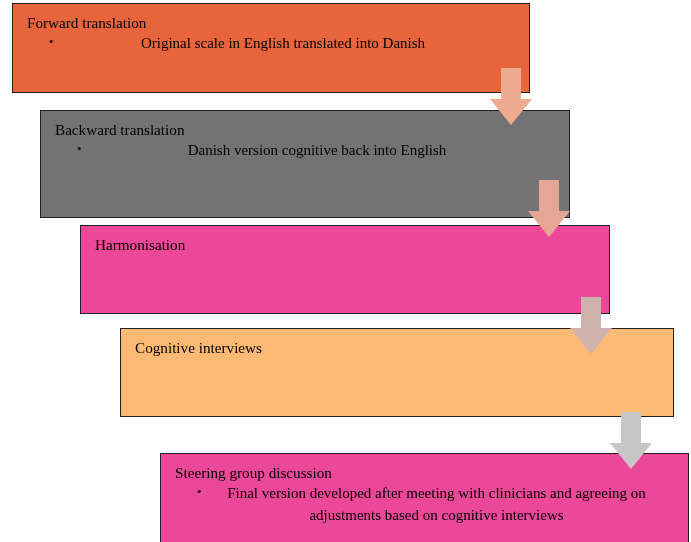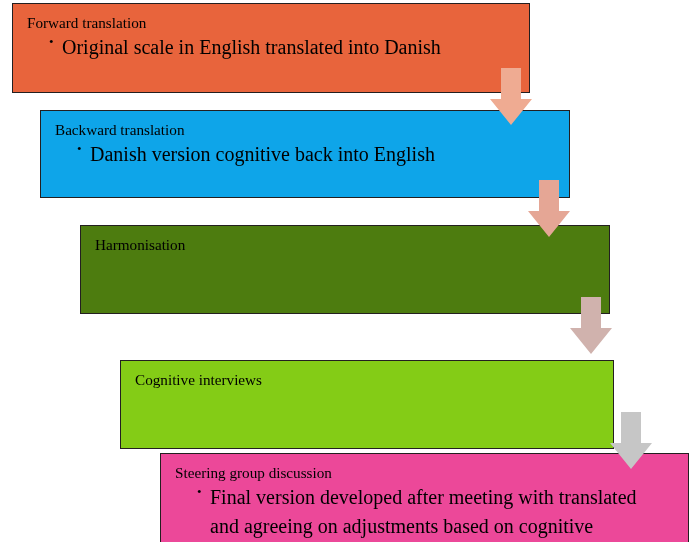--- a/index.html
+++ b/index.html
@@ -31,25 +31,26 @@
     line-height: 1.28;
     color: #000000;
     white-space: nowrap;
   }
   .step-bullets {
     margin: 1px 0 0 0;
     padding: 0 0 0 22px;
     list-style: none;
   }
   .step-bullets li {
-    font-size: 20px;
+    font-size: 15px;
     line-height: 1.42;
     color: #000000;
     position: relative;
     padding-left: 13px;
+    text-align: center;
   }
   .step-bullets li::before {
     content: "\2022";
     position: absolute;
     left: 0;
     top: -0.5px;
     font-size: 13px;
     line-height: 1.42;
   }
   .arrow {
@@ -73,61 +74,61 @@
       </ul>
     </div>
   </div>
 
   <div class="arrow" style="left: 490px; top: 68px; width: 42px; height: 57px; color: rgb(239, 171, 146);">
     <svg viewBox="0 0 42 57" width="42" height="57" aria-hidden="true">
       <polygon points="11,0 31,0 31,31 42,31 21,57 0,31 11,31" fill="currentColor"></polygon>
     </svg>
   </div>
 
-  <div class="step-box" style="left: 40px; top: 110px; width: 530px; height: 88px; background: #0ea5e9; border-color: rgb(35, 31, 32);">
+  <div class="step-box" style="left: 40px; top: 110px; width: 530px; height: 108px; background: #737373; border-color: rgb(35, 31, 32);">
     <div class="step-inner">
       <div class="step-title">Backward translation</div>
       <ul class="step-bullets">
         <li>Danish version cognitive back into English</li>
       </ul>
     </div>
   </div>
 
   <div class="arrow" style="left: 528px; top: 180px; width: 42px; height: 57px; color: rgb(229, 166, 149);">
     <svg viewBox="0 0 42 57" width="42" height="57" aria-hidden="true">
       <polygon points="11,0 31,0 31,31 42,31 21,57 0,31 11,31" fill="currentColor"></polygon>
     </svg>
   </div>
 
-  <div class="step-box" style="left: 80px; top: 225px; width: 530px; height: 89px; background: #4d7c0f; border-color: rgb(35, 31, 32);">
+  <div class="step-box" style="left: 80px; top: 225px; width: 530px; height: 89px; background: #ec4899; border-color: rgb(35, 31, 32);">
     <div class="step-inner">
       <div class="step-title">Harmonisation</div>
     </div>
   </div>
 
   <div class="arrow" style="left: 570px; top: 297px; width: 42px; height: 57px; color: rgb(208, 178, 173);">
     <svg viewBox="0 0 42 57" width="42" height="57" aria-hidden="true">
       <polygon points="11,0 31,0 31,31 42,31 21,57 0,31 11,31" fill="currentColor"></polygon>
     </svg>
   </div>
 
-  <div class="step-box" style="left: 120px; top: 360px; width: 494px; height: 89px; background: #84cc16; border-color: rgb(35, 31, 32);">
+  <div class="step-box" style="left: 120px; top: 328px; width: 554px; height: 89px; background: #fdba74; border-color: rgb(35, 31, 32);">
     <div class="step-inner">
       <div class="step-title">Cognitive interviews</div>
     </div>
   </div>
 
   <div class="arrow" style="left: 610px; top: 412px; width: 42px; height: 57px; color: rgb(198, 198, 198);">
     <svg viewBox="0 0 42 57" width="42" height="57" aria-hidden="true">
       <polygon points="11,0 31,0 31,31 42,31 21,57 0,31 11,31" fill="currentColor"></polygon>
     </svg>
   </div>
 
   <div class="step-box" style="left: 160px; top: 453px; width: 529px; height: 101px; background: #ec4899; border-color: rgb(35, 31, 32);">
     <div class="step-inner">
       <div class="step-title">Steering group discussion</div>
       <ul class="step-bullets">
-        <li>Final version developed after meeting with translated and agreeing on adjustments based on cognitive interviews</li>
+        <li>Final version developed after meeting with clinicians and agreeing on adjustments based on cognitive interviews</li>
       </ul>
     </div>
   </div>
 
 </div>
 
 </body></html>

